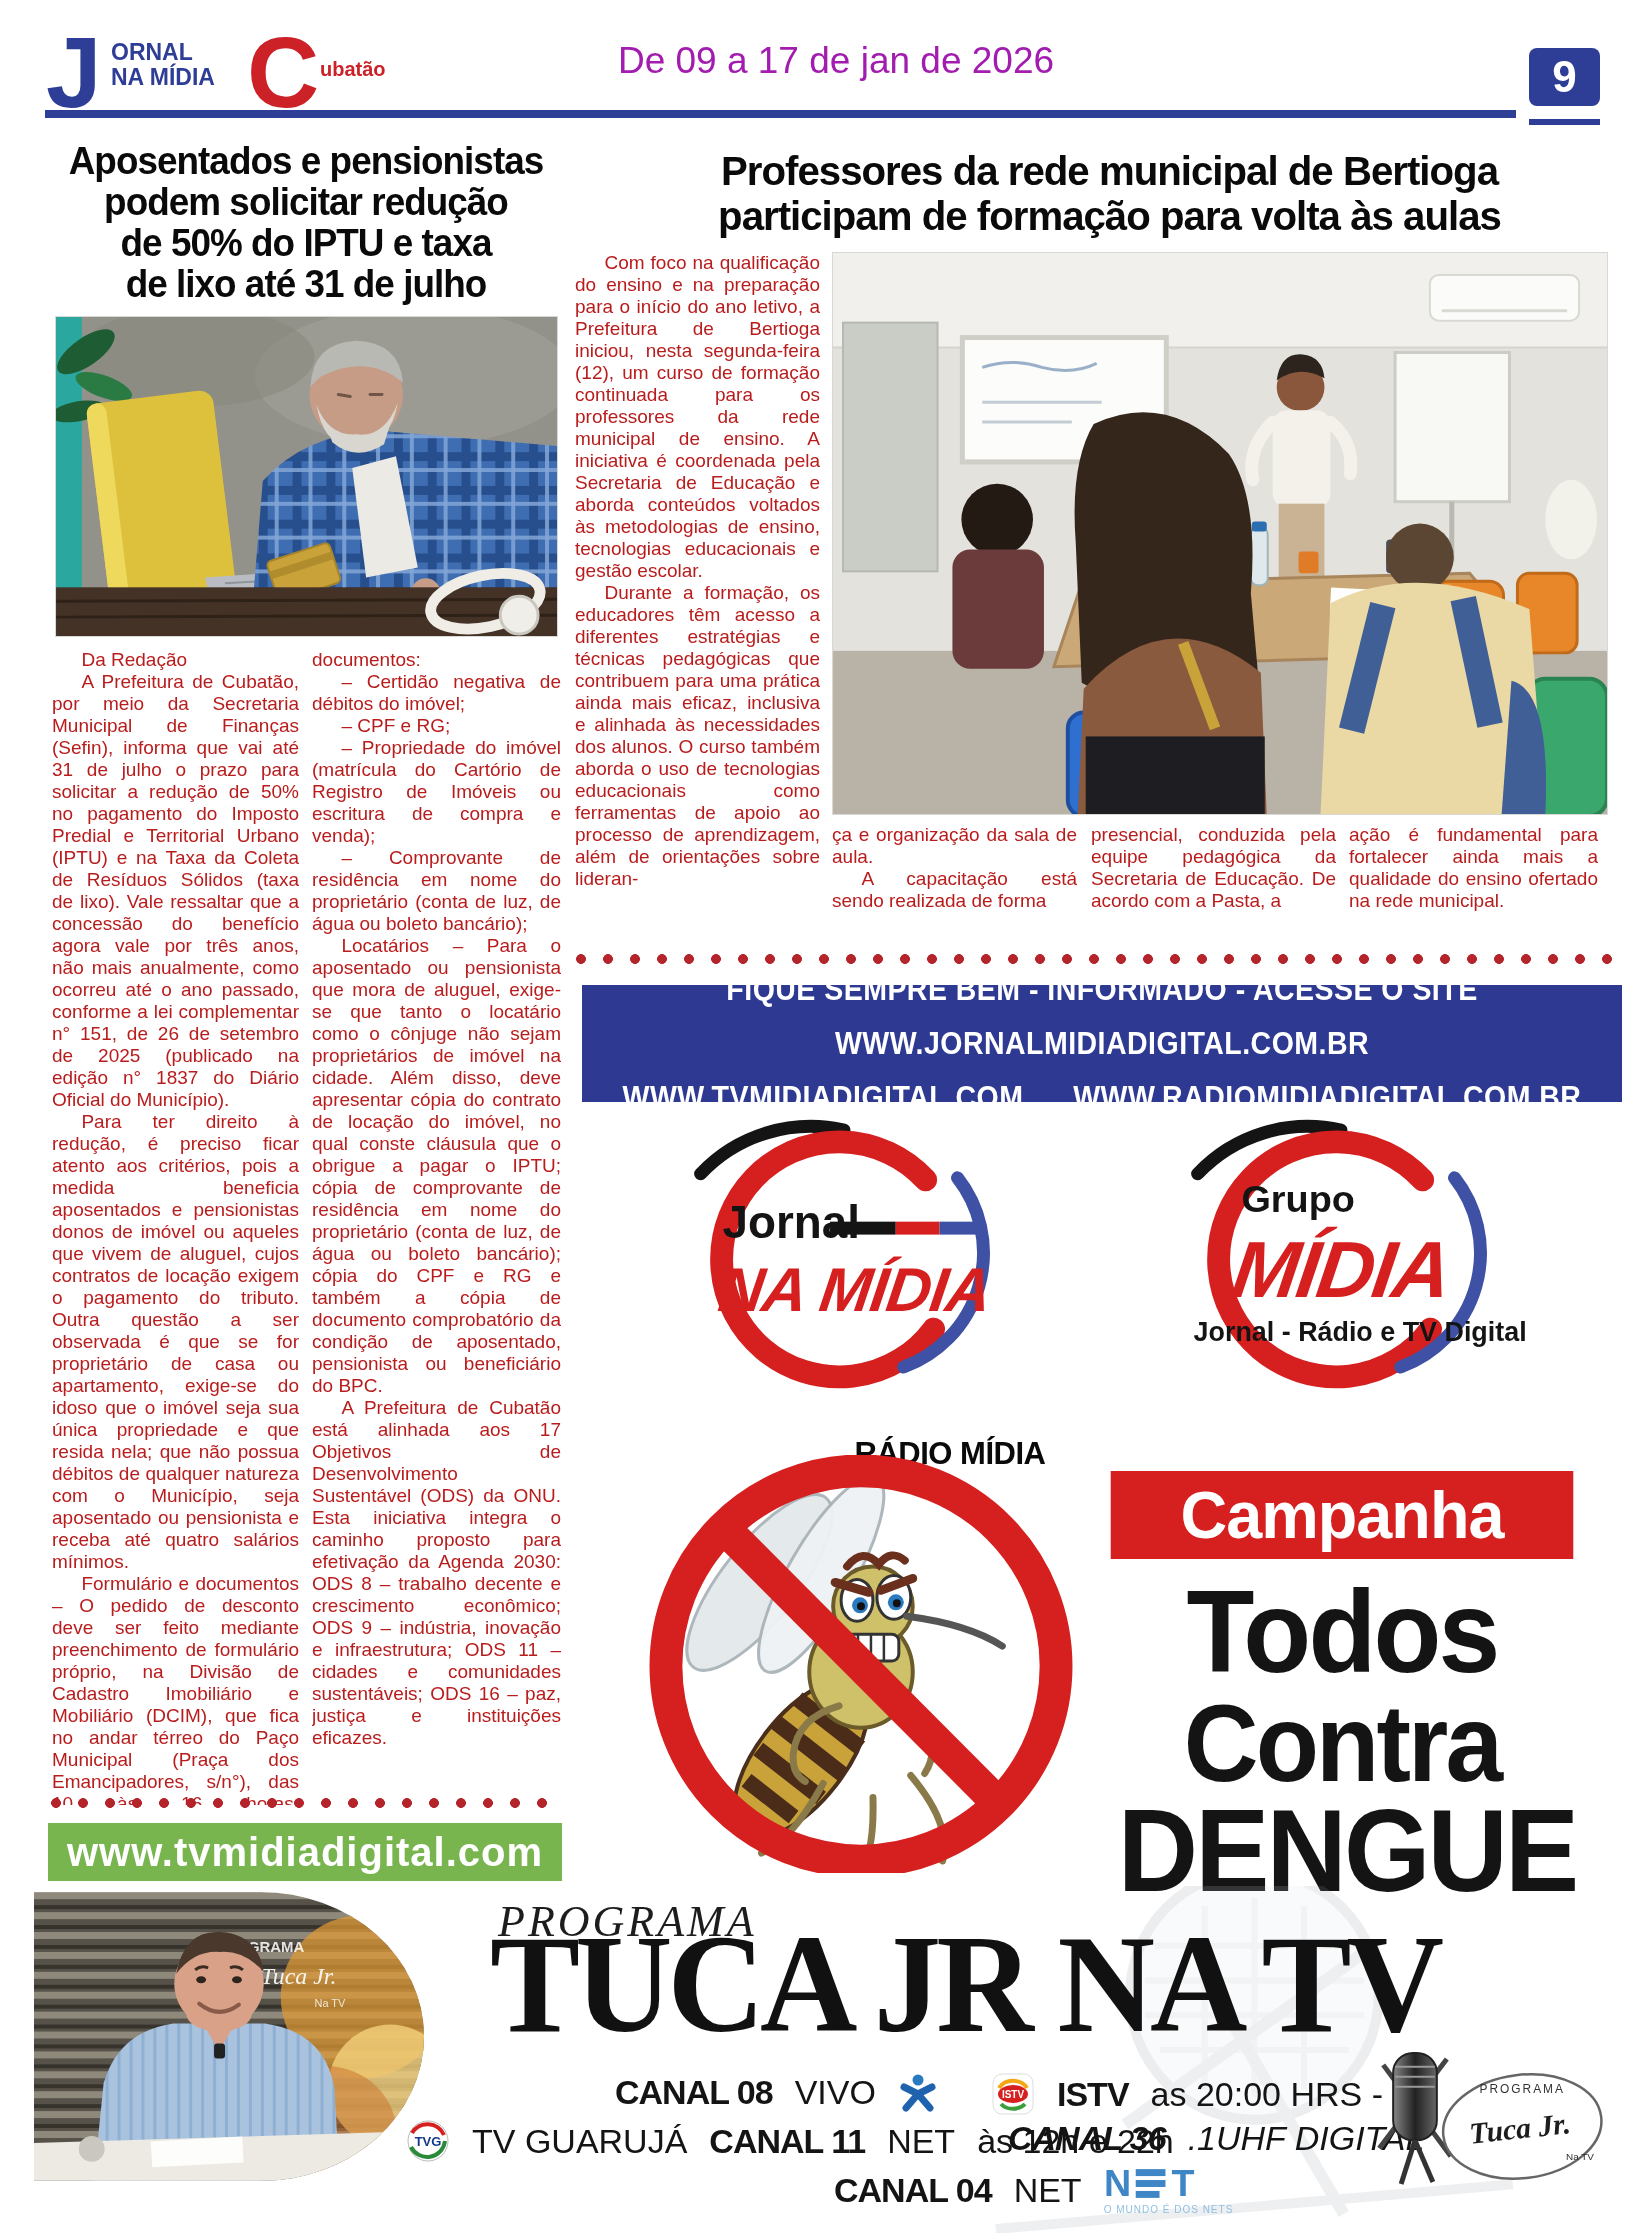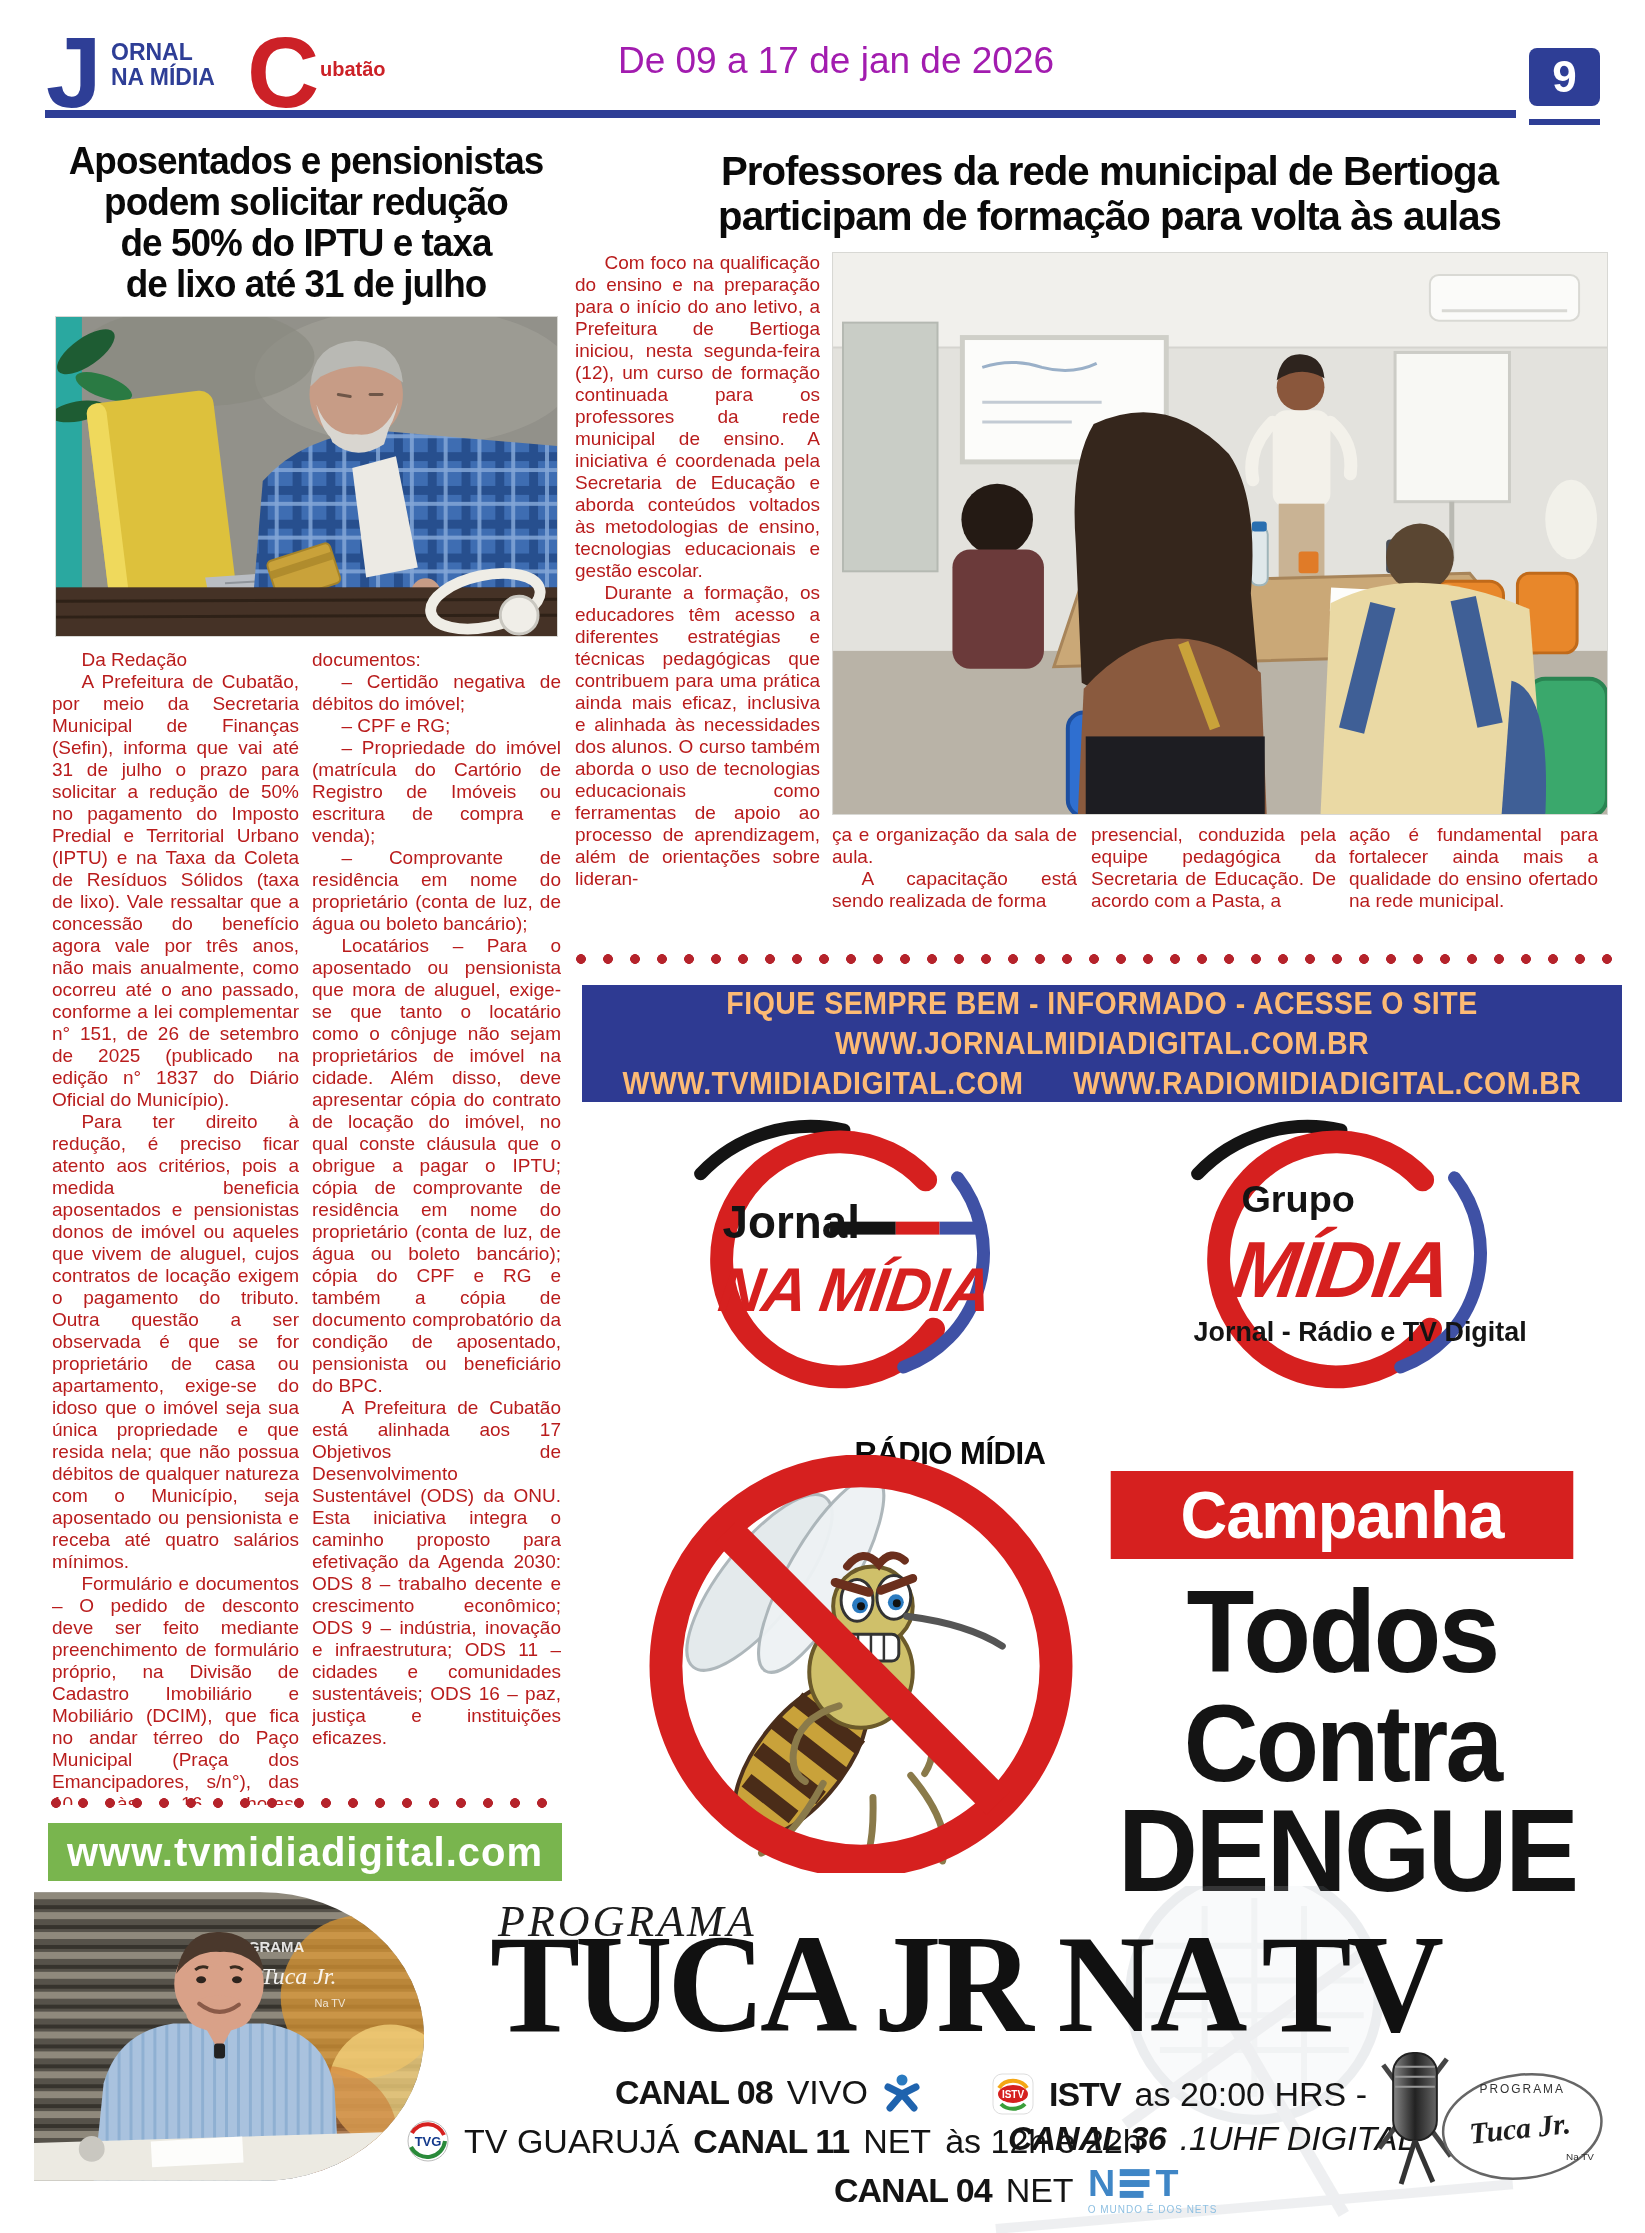--- a/index.html
+++ b/index.html
@@ -26,36 +26,36 @@
   
   .cols p { margin:0; text-indent:1.55em; text-align:justify; }
   .cols { font-size:19px; line-height:22px; color:#b91c1c; overflow:hidden; }
   .cont p:first-child { text-indent:0; }
   .photo-frame { position:absolute; border:1px solid #d8d8d4; overflow:hidden; background:#ddd; }
 
   
   .dots { position:absolute; height:12px; background-image:radial-gradient(circle at 6px 6px, var(--dot-red) 4.6px, rgba(0,0,0,0) 5.2px); background-size:27px 12px; background-repeat:repeat-x; }
 
   
-  .site-banner { position:absolute; left:582px; top:985px; width:1040px; height:117px; background:var(--banner-blue); color:#fdba74; font-weight:bold; display:flex; flex-direction:column; justify-content:center; gap:4px; }
+  .site-banner { position:absolute; left:582px; top:985px; width:1040px; height:117px; background:var(--banner-blue); color:#ffffff; font-weight:bold; display:flex; flex-direction:column; justify-content:center; gap:18px; }
   .site-banner .ln { text-align:center; font-size:31px; letter-spacing:0.5px; transform:scaleX(.92); white-space:nowrap; }
   .site-banner .ln3 { display:flex; justify-content:center; gap:54px; }
 
   
   .green-banner { position:absolute; left:48px; top:1823px; width:514px; height:58px; background:var(--banner-green); color:#fff; font-weight:bold; font-size:40px; display:flex; align-items:center; justify-content:center; letter-spacing:1px; }
 
   
   .radio-midia { position:absolute; left:786px; top:1436px; width:328px; text-align:center; font-size:31px; font-weight:bold; color:#0a0a0a; letter-spacing:-0.5px; }
   .campanha { position:absolute; left:1106px; top:1471px; width:472px; height:88px; background:var(--campanha-red); color:#fff; font-weight:bold; font-size:66px; display:flex; align-items:center; justify-content:center; transform:scaleX(.98); letter-spacing:-1px; }
   .dengue-line { position:absolute; left:1106px; width:472px; text-align:center; font-weight:bold; color:#141414; letter-spacing:-3px; transform:scaleX(.95); }
 
   
   .programa-label { position:absolute; left:498px; top:1896px; font-family:"Liberation Serif", serif; font-style:italic; font-size:44px; letter-spacing:3px; color:#1d1d1d; }
   .tuca-title { position:absolute; left:490px; top:1906px; width:985px; font-family:"Liberation Serif", serif; font-weight:bold; font-size:135px; letter-spacing:-5px; color:#111; transform:scaleY(1.04); white-space:nowrap; }
-  .chan { position:absolute; font-size:34px; color:#141414; white-space:nowrap; display:flex; align-items:center; gap:14px; }
+  .chan { position:absolute; font-size:34px; color:#141414; white-space:nowrap; display:flex; align-items:center; gap:22px; }
   .chan b { font-weight:bold; letter-spacing:-1px; }
   .net-logo-wrap { display:inline-flex; flex-direction:column; align-items:flex-start; line-height:1; }
   .net-tagline { font-size:10px; color:#8fc0e2; letter-spacing:1px; margin-top:2px; }
 
   .host-photo { position:absolute; left:34px; top:1892px; width:390px; height:289px; border-radius:0 169px 169px 0 / 0 149px 149px 0; overflow:hidden; }
   .watermark { position:absolute; left:876px; top:1886px; width:697px; height:348px; opacity:.16; pointer-events:none; }
 
   svg text { font-family:"Liberation Sans", sans-serif; }
   svg .serifit { font-family:"Liberation Serif", serif; }
 </style>

